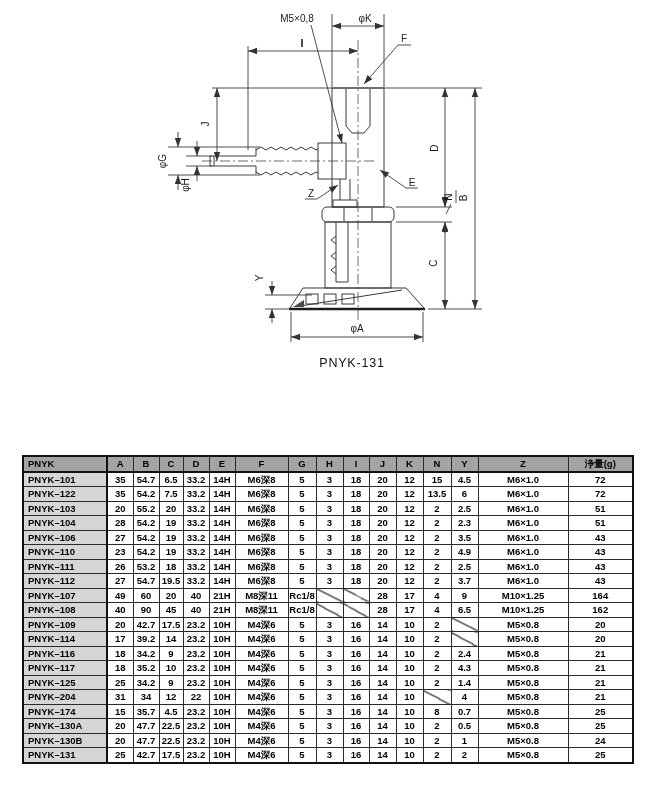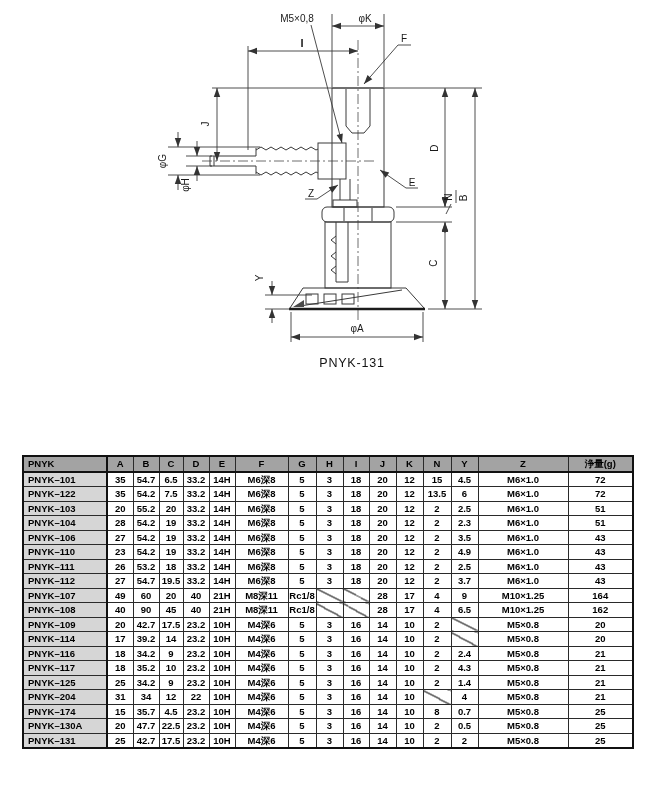--- a/index.html
+++ b/index.html
@@ -521,20 +521,38 @@
           <td>3</td>
           <td>16</td>
           <td>14</td>
           <td>10</td>
           <td>2</td>
           <td>0.5</td>
           <td>M5×0.8</td>
           <td>25</td>
         </tr>
         <tr>
+          <td class="rowhead">PNYK–130B</td>
+          <td>20</td>
+          <td>47.7</td>
+          <td>22.5</td>
+          <td>23.2</td>
+          <td>10H</td>
+          <td>M4深6</td>
+          <td>5</td>
+          <td>3</td>
+          <td>16</td>
+          <td>14</td>
+          <td>10</td>
+          <td>2</td>
+          <td>1</td>
+          <td>M5×0.8</td>
+          <td>24</td>
+        </tr>
+        <tr>
           <td class="rowhead">PNYK–131</td>
           <td>25</td>
           <td>42.7</td>
           <td>17.5</td>
           <td>23.2</td>
           <td>10H</td>
           <td>M4深6</td>
           <td>5</td>
           <td>3</td>
           <td>16</td>

